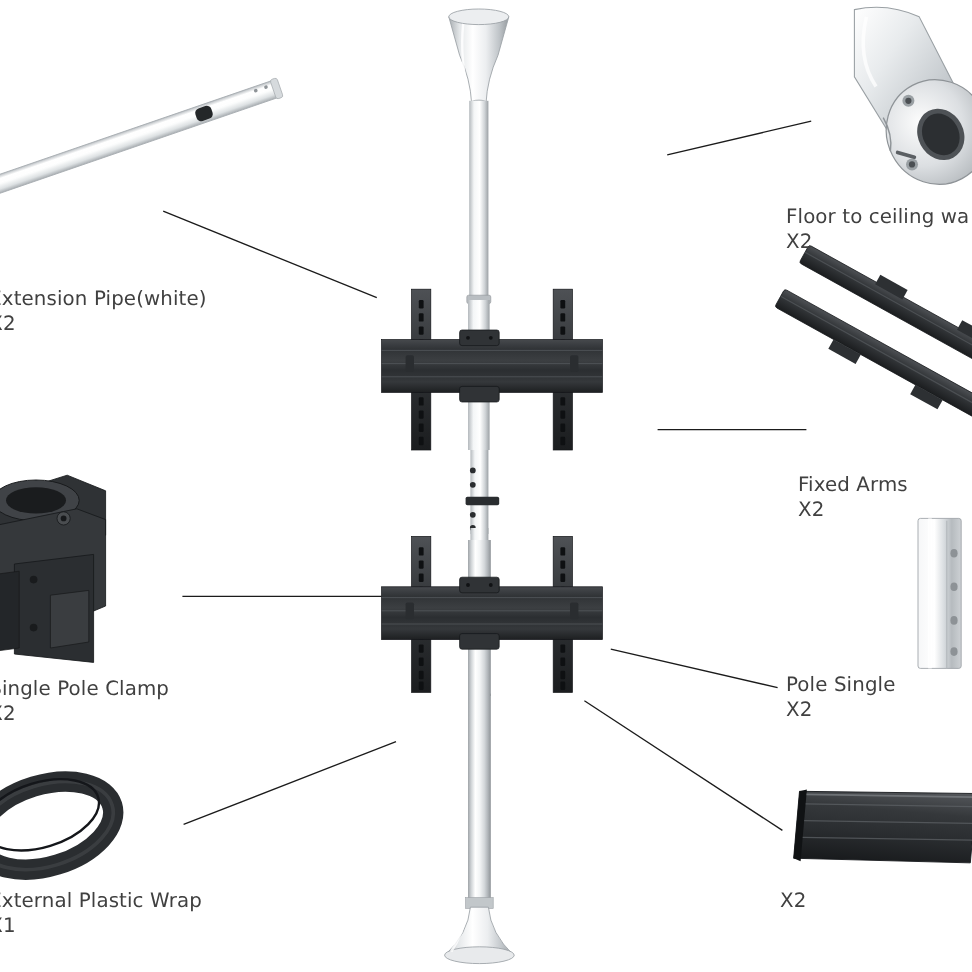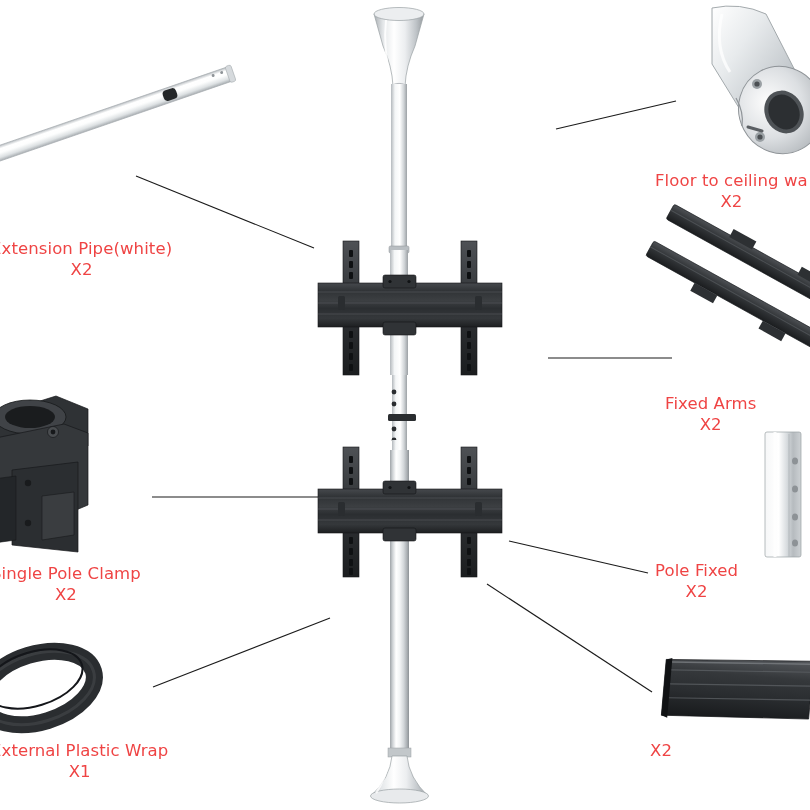--- a/index.html
+++ b/index.html
@@ -19,27 +19,26 @@
     position: absolute;
     left: 0; top: 0;
     width: 810px;
     height: 810px;
   }
   .label {
     position: absolute;
     font-family: "DejaVu Sans", "Liberation Sans", sans-serif;
     font-size: 16.5px;
     line-height: 21px;
-    color: #ef4444;
+    color: #404040;
     white-space: nowrap;
     letter-spacing: 0.1px;
   }
   .label .qty {
     display: block;
-    text-align: center;
   }
   
   #lbl-extension-pipe { left: -9px;  top: 238px; }
   #lbl-pole-clamp     { left: -9px;  top: 563px; }
   #lbl-plastic-wrap   { left: -9px;  top: 740px; }
   #lbl-floor-ceiling  { left: 655px; top: 170px; }
   #lbl-fixed-arms     { left: 665px; top: 393px; }
   #lbl-pole-joiner    { left: 655px; top: 560px; }
   #lbl-aluminum-rail  { left: 650px; top: 740px; }
 </style>
@@ -362,21 +361,21 @@
     <span>Floor to ceiling wa</span>
     <span class="qty">X2</span>
   </div>
 
   <div class="label" id="lbl-fixed-arms">
     <span>Fixed Arms</span>
     <span class="qty">X2</span>
   </div>
 
   <div class="label" id="lbl-pole-joiner">
-    <span>Pole Fixed</span>
+    <span>Pole Single</span>
     <span class="qty">X2</span>
   </div>
 
   <div class="label" id="lbl-aluminum-rail">
     <span class="qty">X2</span>
   </div>
 
 </div>
 
 </body></html>

